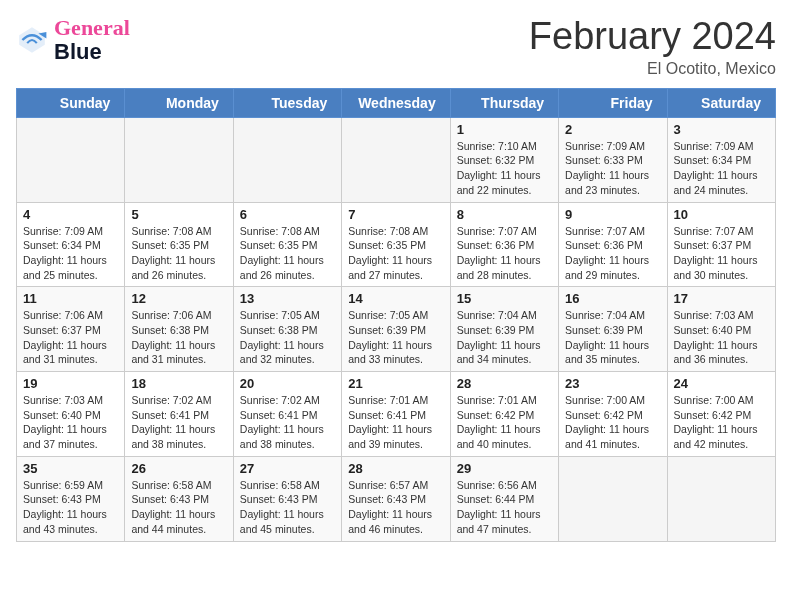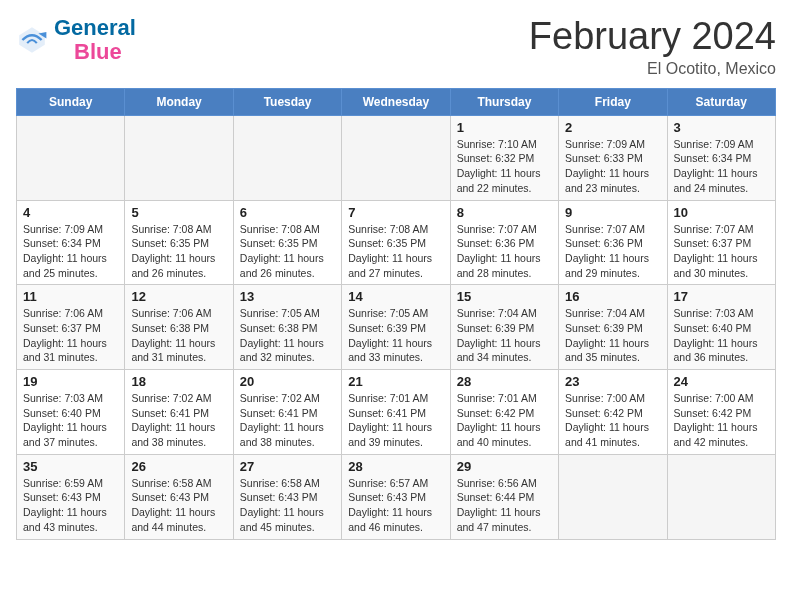--- a/index.html
+++ b/index.html
@@ -19,22 +19,22 @@
     .logo {
       display: flex;
       align-items: center;
       gap: 6px;
     }
     .logo-text {
       font-size: 22px;
       font-weight: bold;
       line-height: 1.1;
     }
-    .logo-general { color: #0369a1; }
-    .logo-blue { color: #ec4899; margin-left: 20px; }
+    .logo-general { color: #ec4899; font-family: Liberation Serif, serif; }
+    .logo-blue { color: #0f172a; }
     .logo-icon {
       width: 32px;
       height: 32px;
     }
     .title-block {
       text-align: right;
     }
     .month-year {
       font-size: 38px;
       font-weight: normal;
@@ -47,24 +47,24 @@
       margin-top: 2px;
     }
     .calendar {
       width: 100%;
       border-collapse: collapse;
       font-size: 11px;
     }
     .calendar th {
       background-color: #4a7fc1;
       color: #fff;
-      text-align: center;
-      padding: 6px 8px;
+      text-align: right;
+      padding: 6px 14px;
       font-weight: bold;
-      font-size: 12px;
+      font-size: 14px;
       border: 1px solid #5a8fd1;
     }
     .calendar td {
       vertical-align: top;
       padding: 4px 6px;
       border: 1px solid #ccc;
       background: #fff;
       width: calc(100% / 7);
       height: 80px;
     }

